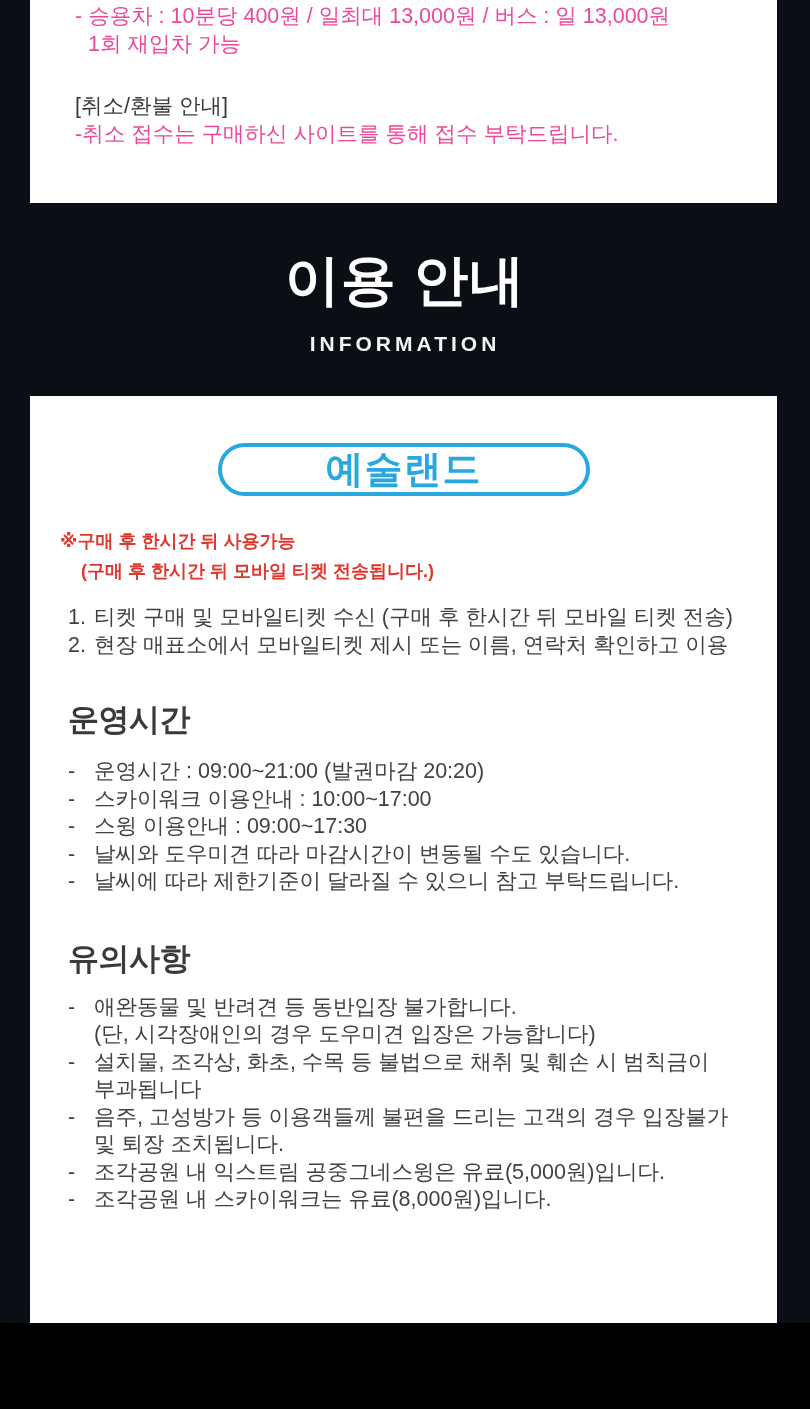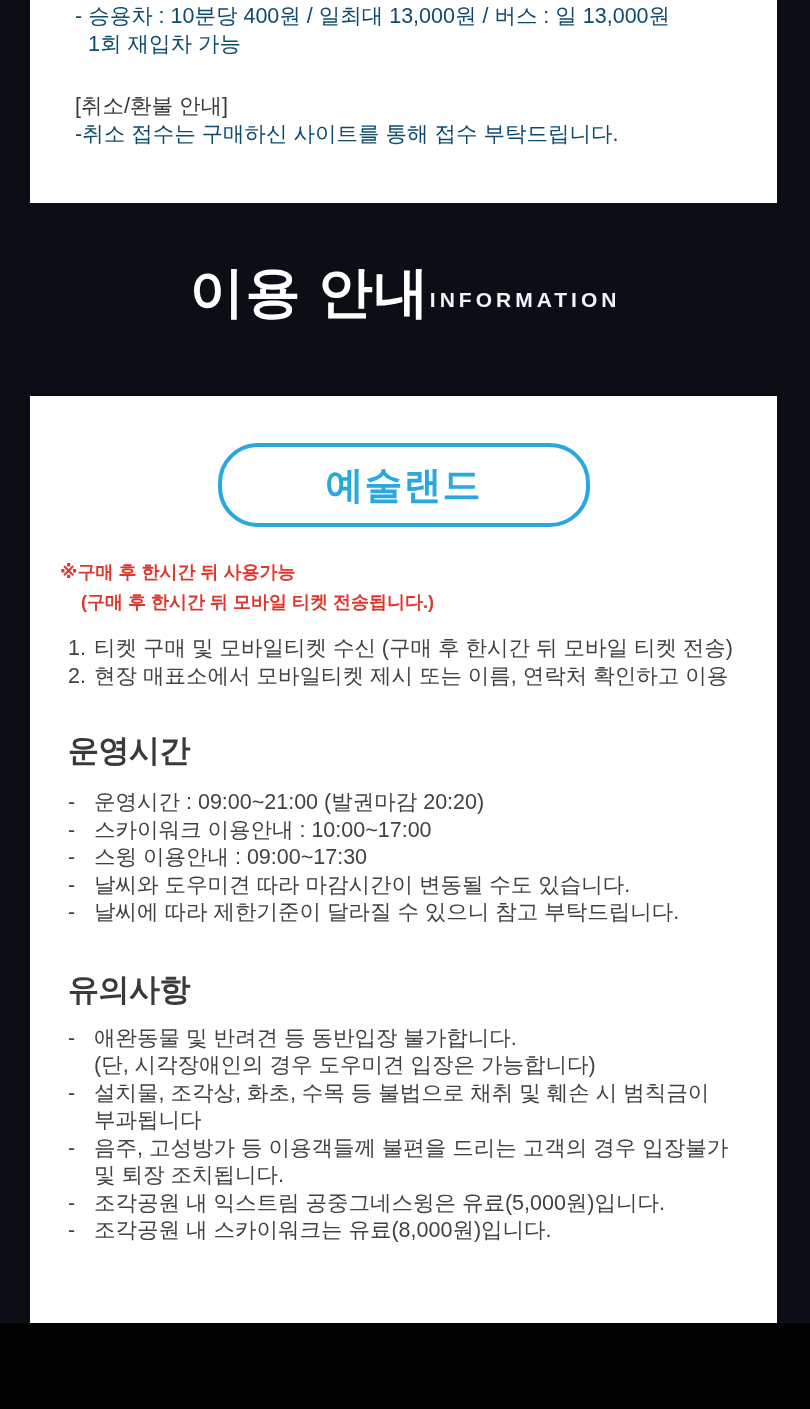--- a/index.html
+++ b/index.html
@@ -1,28 +1,28 @@
 <!DOCTYPE html>
 <html><head>
 <meta charset="utf-8">
 <style>
   html,body{margin:0;padding:0;background:#0b0e15;}
   .page{position:relative;width:810px;height:1409px;background:#0b0e15;overflow:hidden;
         font-family:"Liberation Sans","DejaVu Sans",sans-serif;}
   .card{position:absolute;left:30px;width:747px;background:#ffffff;box-sizing:border-box;}
   .card-top{top:0;height:203px;padding:2px 45px 0 45px;}
-  .card-top p{margin:0;font-size:21.5px;line-height:28px;color:#0c4a6e;white-space:nowrap;}
+  .card-top p{margin:0;font-size:21.5px;line-height:28px;color:#ec4899;white-space:nowrap;}
   .card-top p.indent{padding-left:13px;}
   .card-top p.bold{font-weight:400;color:#383838;margin-top:34px;}
   .band-header{position:absolute;top:203px;left:0;width:810px;height:193px;
-               display:flex;flex-direction:row;align-items:center;justify-content:center;}
+               display:flex;flex-direction:column;align-items:center;justify-content:center;}
   .band-title{color:#ffffff;font-size:55px;font-weight:800;letter-spacing:1px;margin:0 0 14px 0;}
   .band-sub{color:#f2f3f5;font-size:21px;font-weight:600;letter-spacing:4px;margin:0;}
   .card-main{top:396px;height:927px;padding:0 38px;}
-  .badge{width:372px;height:84px;margin:47px auto 0 auto;border:4px solid #29a8e0;
+  .badge{width:372px;height:53px;margin:47px auto 0 auto;border:4px solid #29a8e0;
          border-radius:40px;display:flex;align-items:center;justify-content:center;box-sizing:border-box;}
   .badge-label{color:#29a8e0;font-size:38px;font-weight:800;letter-spacing:1px;}
   .notice{margin:31px 0 0 -8px;color:#de382e;font-size:18px;font-weight:700;line-height:29.5px;}
   .notice .l2{padding-left:21px;}
   .sec-heading{margin:0;font-size:31px;font-weight:800;color:#3a3a3a;line-height:36px;letter-spacing:-0.5px;}
   .h-steps{margin-top:27px;}
   .h-hours{margin-top:43px;}
   .h-caution{margin-top:45px;}
   .list{margin-top:18px;}
   .list.hours{margin-top:20px;}

